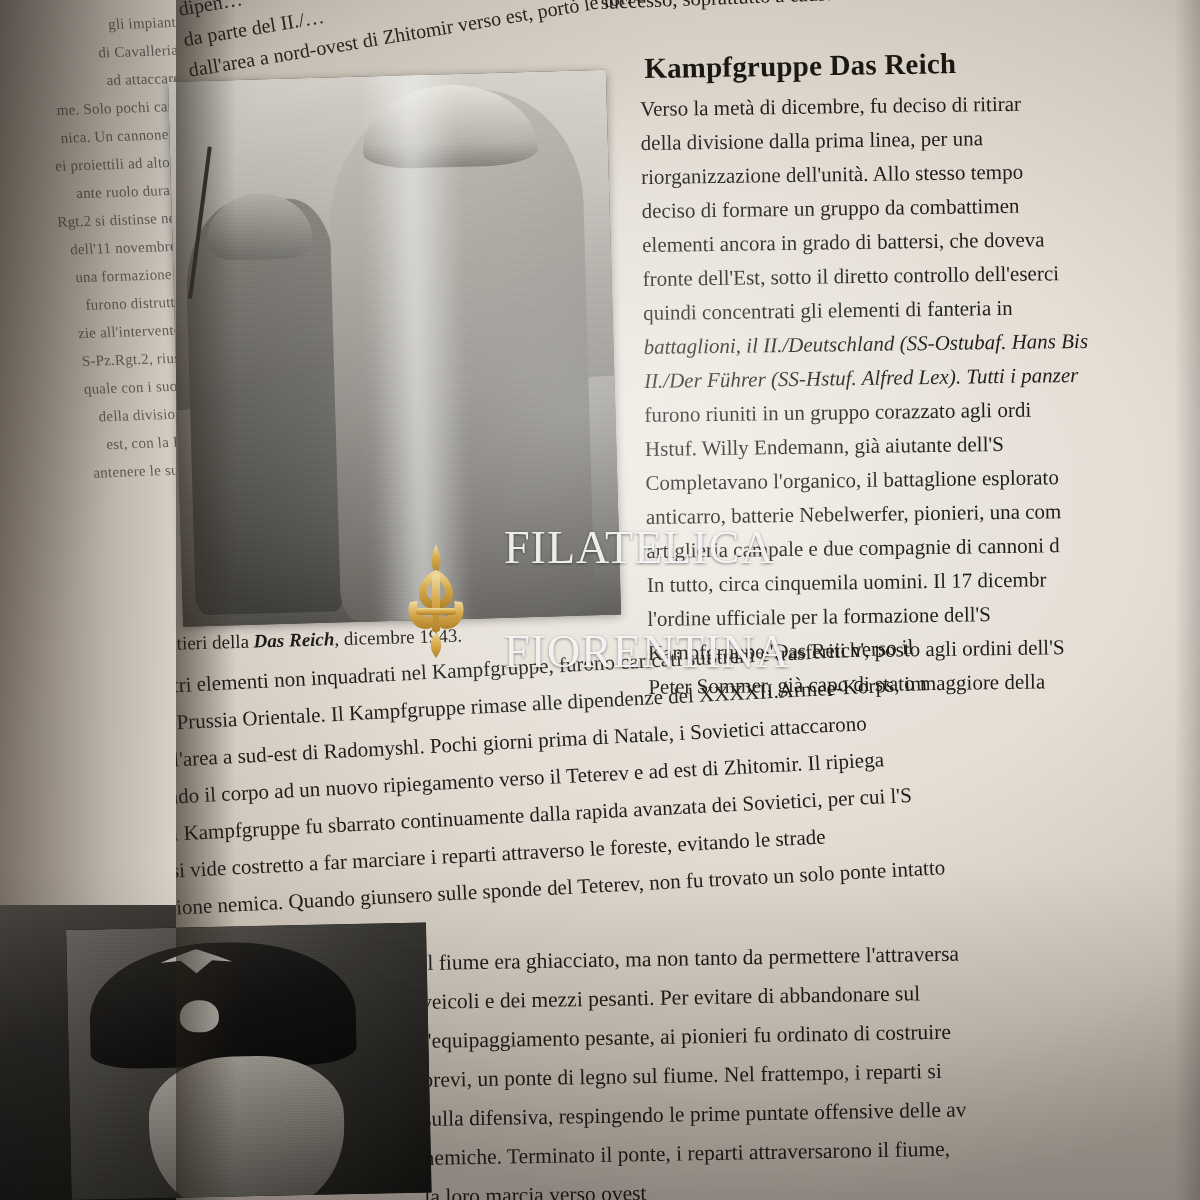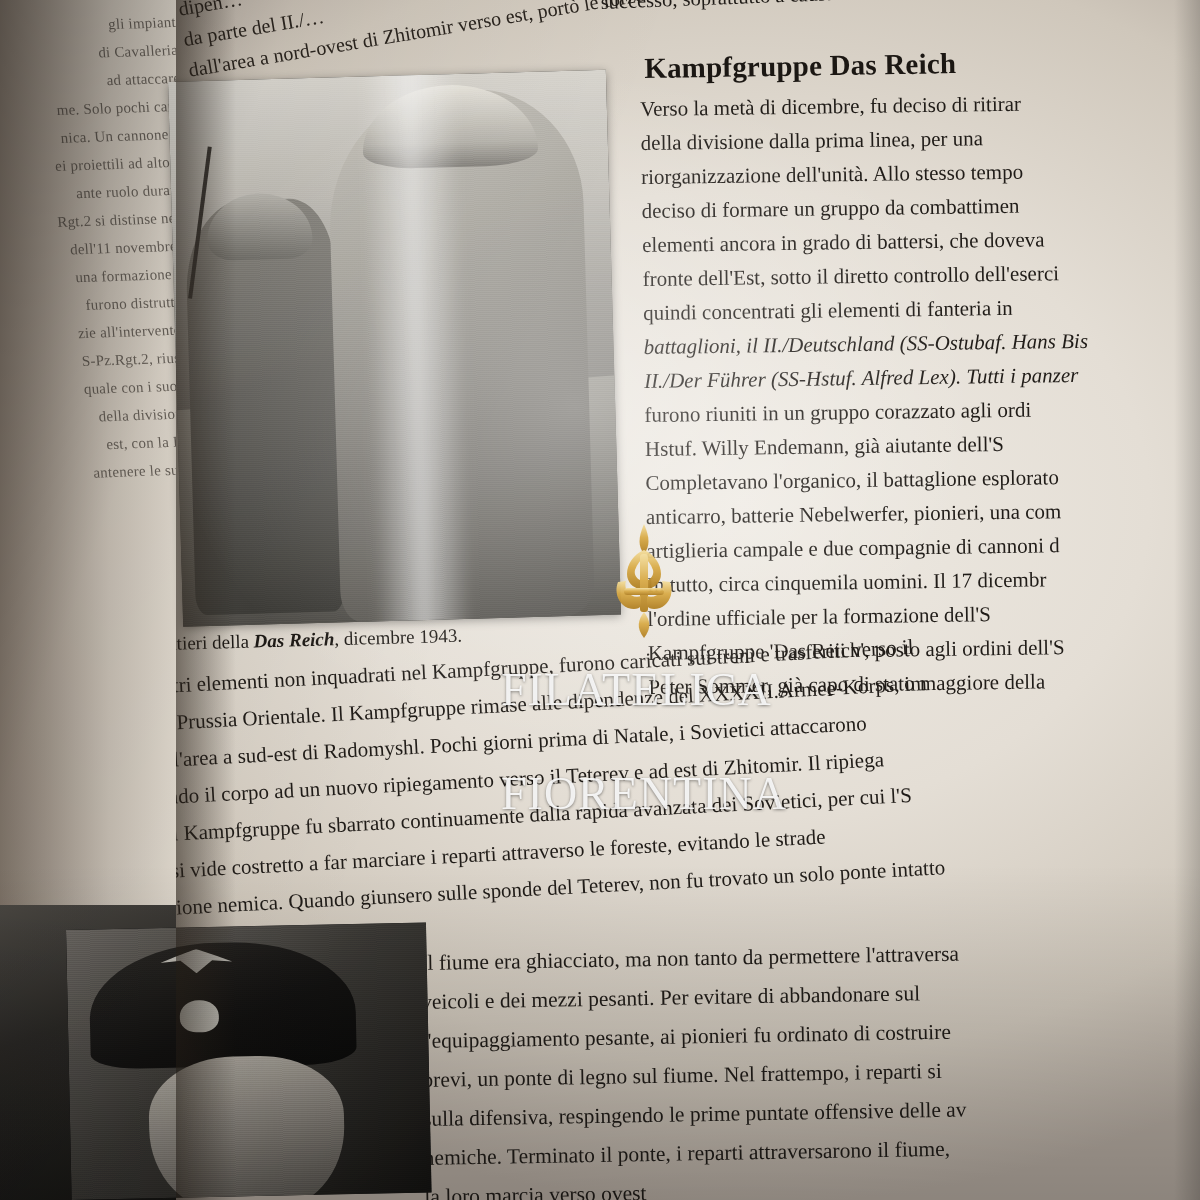--- a/index.html
+++ b/index.html
@@ -284,22 +284,21 @@
 
   
   .watermark {
     position: absolute;
     left: 384px; top: 520px;
     width: 520px;
     z-index: 60;
     pointer-events: none;
     display: flex;
     align-items: center;
-    gap: 22px;
-    flex-direction: column;
+    gap: 16px;
   }
   .wm-mark {
     width: 104px; height: 120px;
     position: relative;
     flex: none;
   }
   .wm-text {
     font-family: "Liberation Serif", serif;
     color: rgba(250,250,250,0.92);
     text-shadow: 0 1px 3px rgba(0,0,0,0.45);

